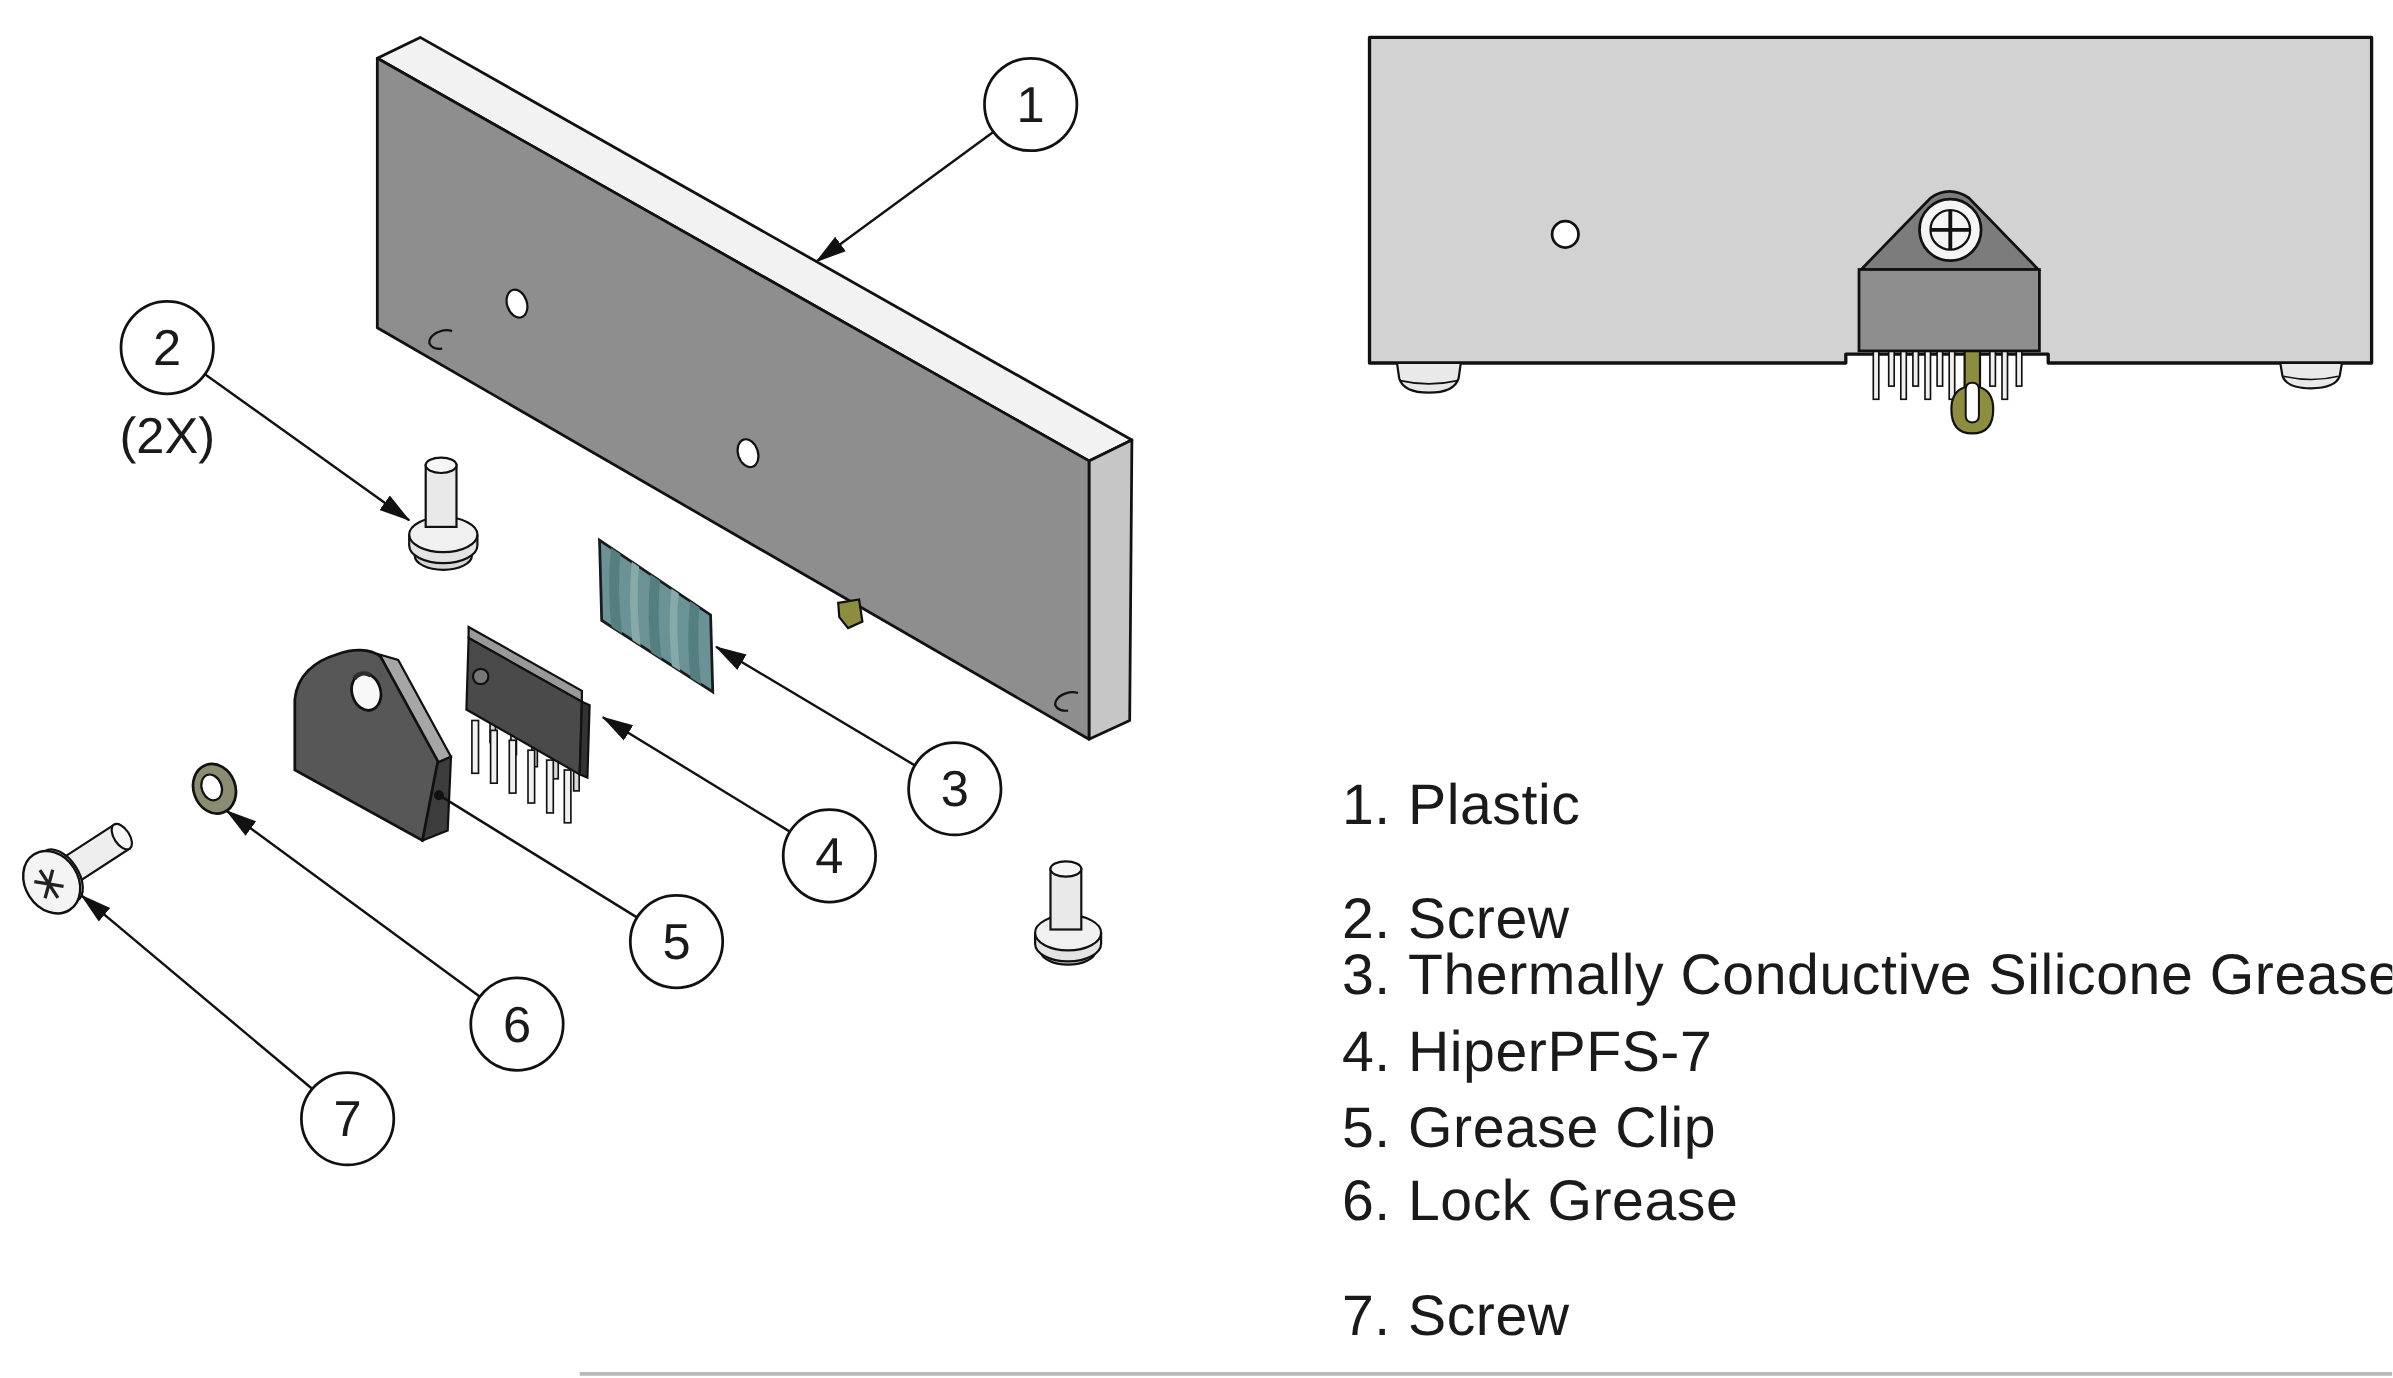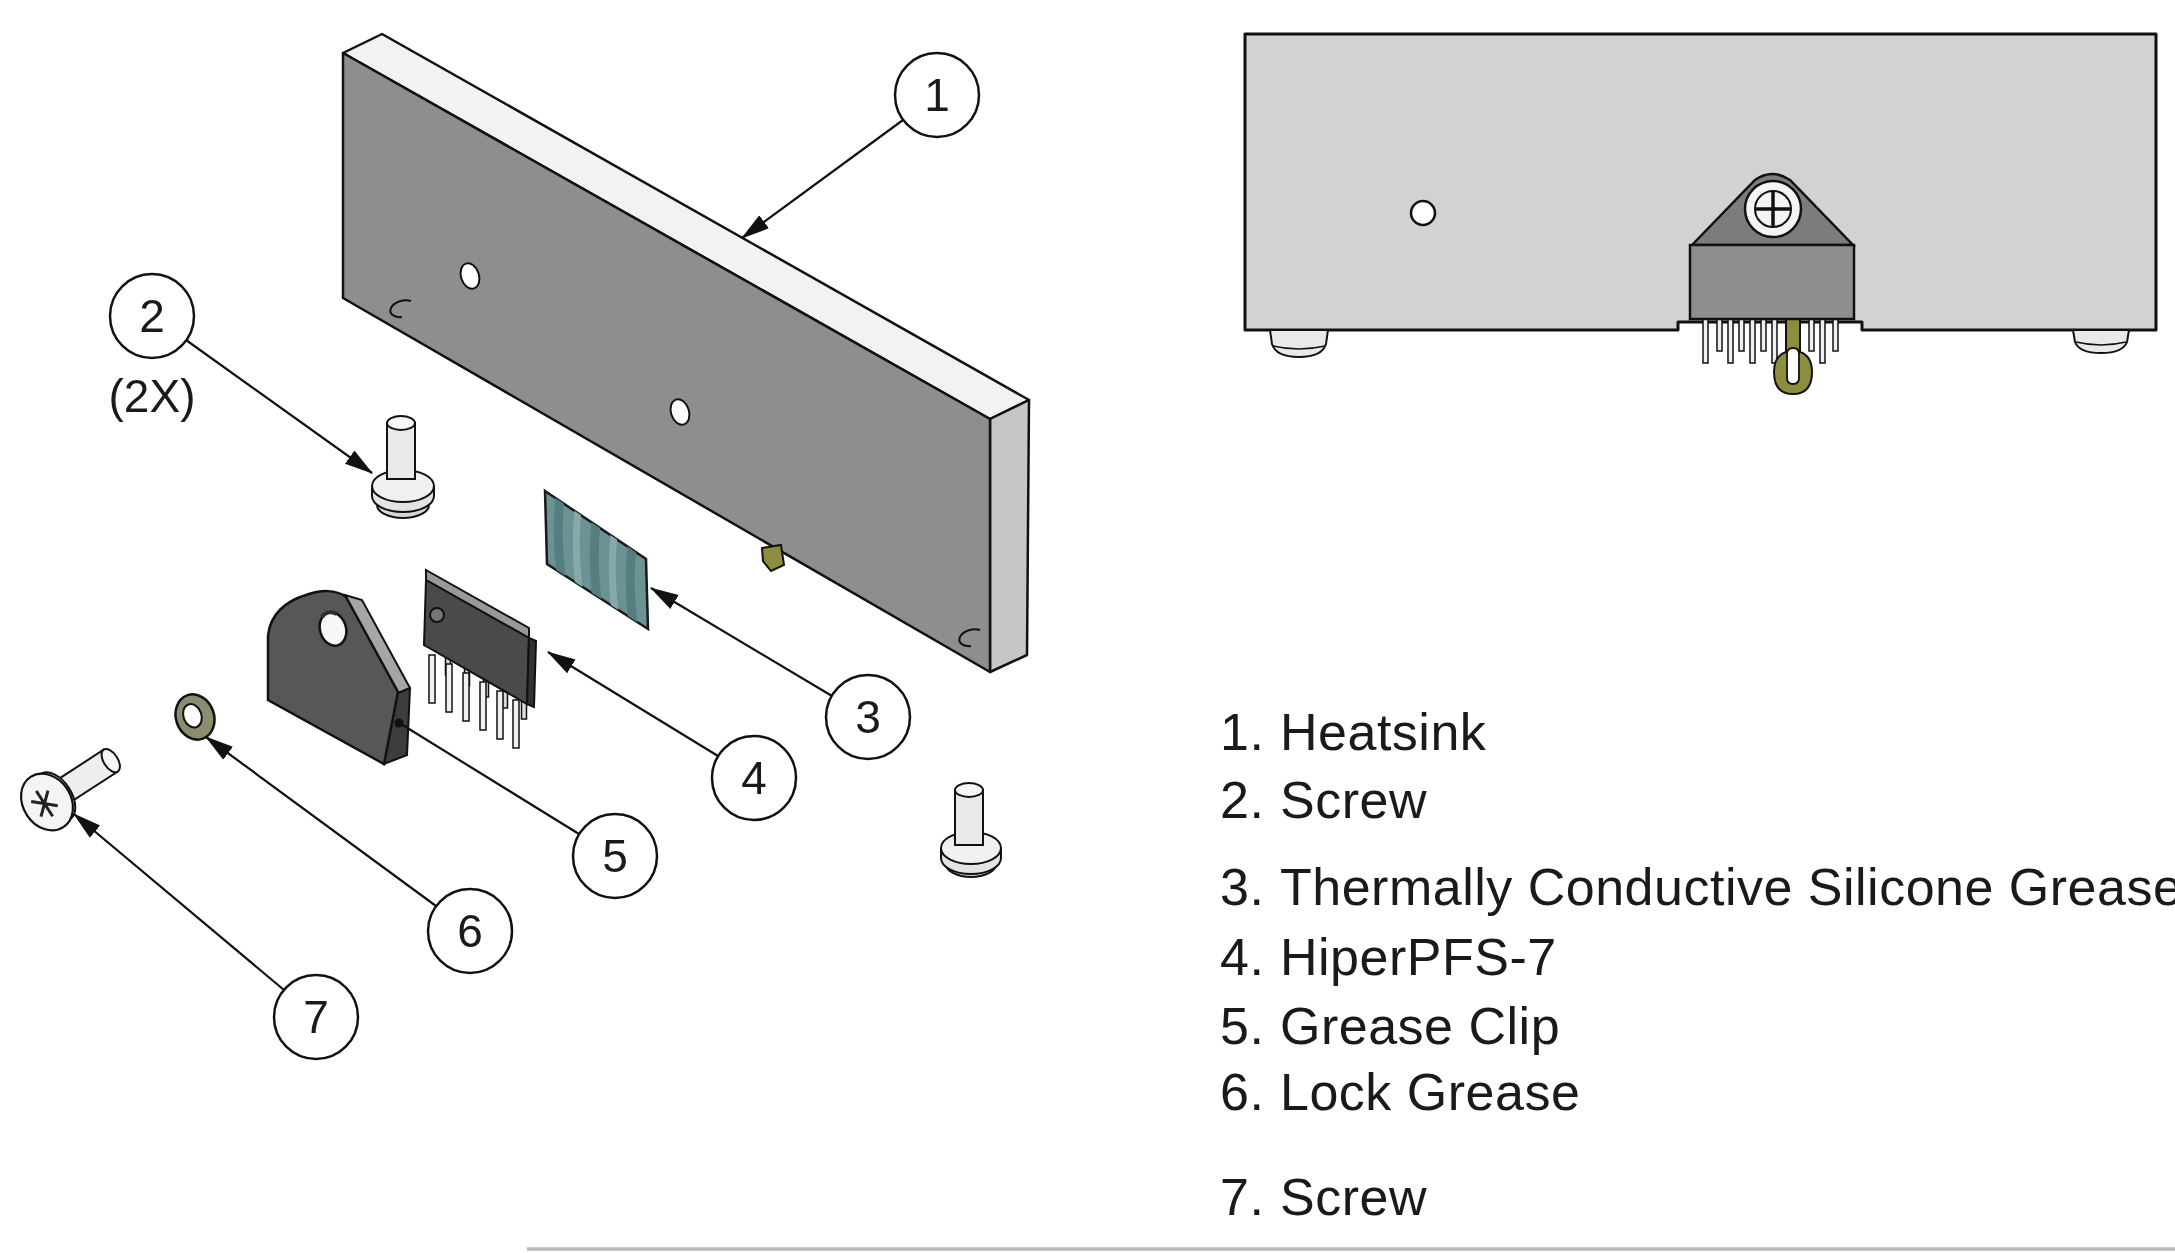--- a/index.html
+++ b/index.html
@@ -204,22 +204,22 @@
       <circle cx="1773" cy="209" r="28" fill="#f4f4f4" stroke="#111" stroke-width="2.5"></circle>
       <circle cx="1773" cy="209" r="18" fill="none" stroke="#111" stroke-width="2"></circle>
       <path d="M1755,209 L1791,209 M1773,191 L1773,227" stroke="#111" stroke-width="3.5"></path>
     </g>
   </g>
 
   <line x1="527" y1="1249" x2="2175" y2="1249" stroke="#b9b9b9" stroke-width="3.5"></line>
 </svg>
 
 <div class="parts-list">
-  <div class="pl-row" style="top:706px"><span class="pl-num">1.</span><span class="pl-label">Heatsink</span></div>
-  <div class="pl-row" style="top:774px"><span class="pl-num">2.</span><span class="pl-label">Screw</span></div>
+  <div class="pl-row" style="top:706px"><span class="pl-num">1.</span><span class="pl-label">Plastic</span></div>
+  <div class="pl-row" style="top:810px"><span class="pl-num">2.</span><span class="pl-label">Screw</span></div>
   <div class="pl-row" style="top:861px"><span class="pl-num">3.</span><span class="pl-label">Thermally Conductive Silicone Grease.</span></div>
   <div class="pl-row" style="top:931px"><span class="pl-num">4.</span><span class="pl-label">HiperPFS-7</span></div>
   <div class="pl-row" style="top:1000px"><span class="pl-num">5.</span><span class="pl-label">Grease Clip</span></div>
   <div class="pl-row" style="top:1066px"><span class="pl-num">6.</span><span class="pl-label">Lock Grease</span></div>
   <div class="pl-row" style="top:1171px"><span class="pl-num">7.</span><span class="pl-label">Screw</span></div>
 </div>
 
 </div>
 
 </body></html>

